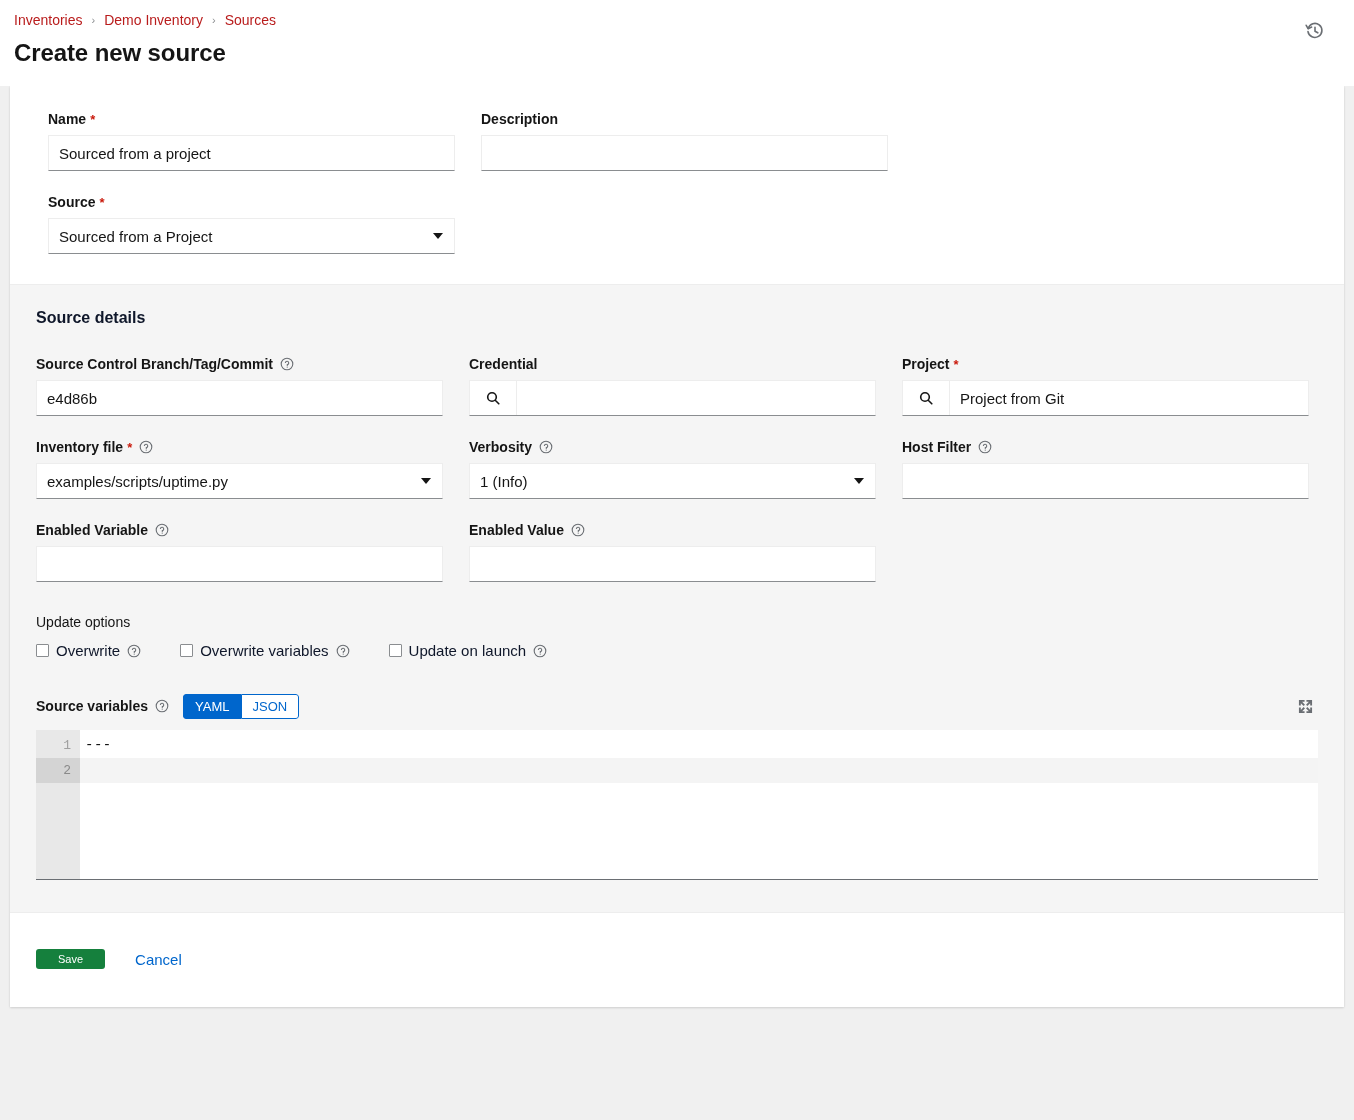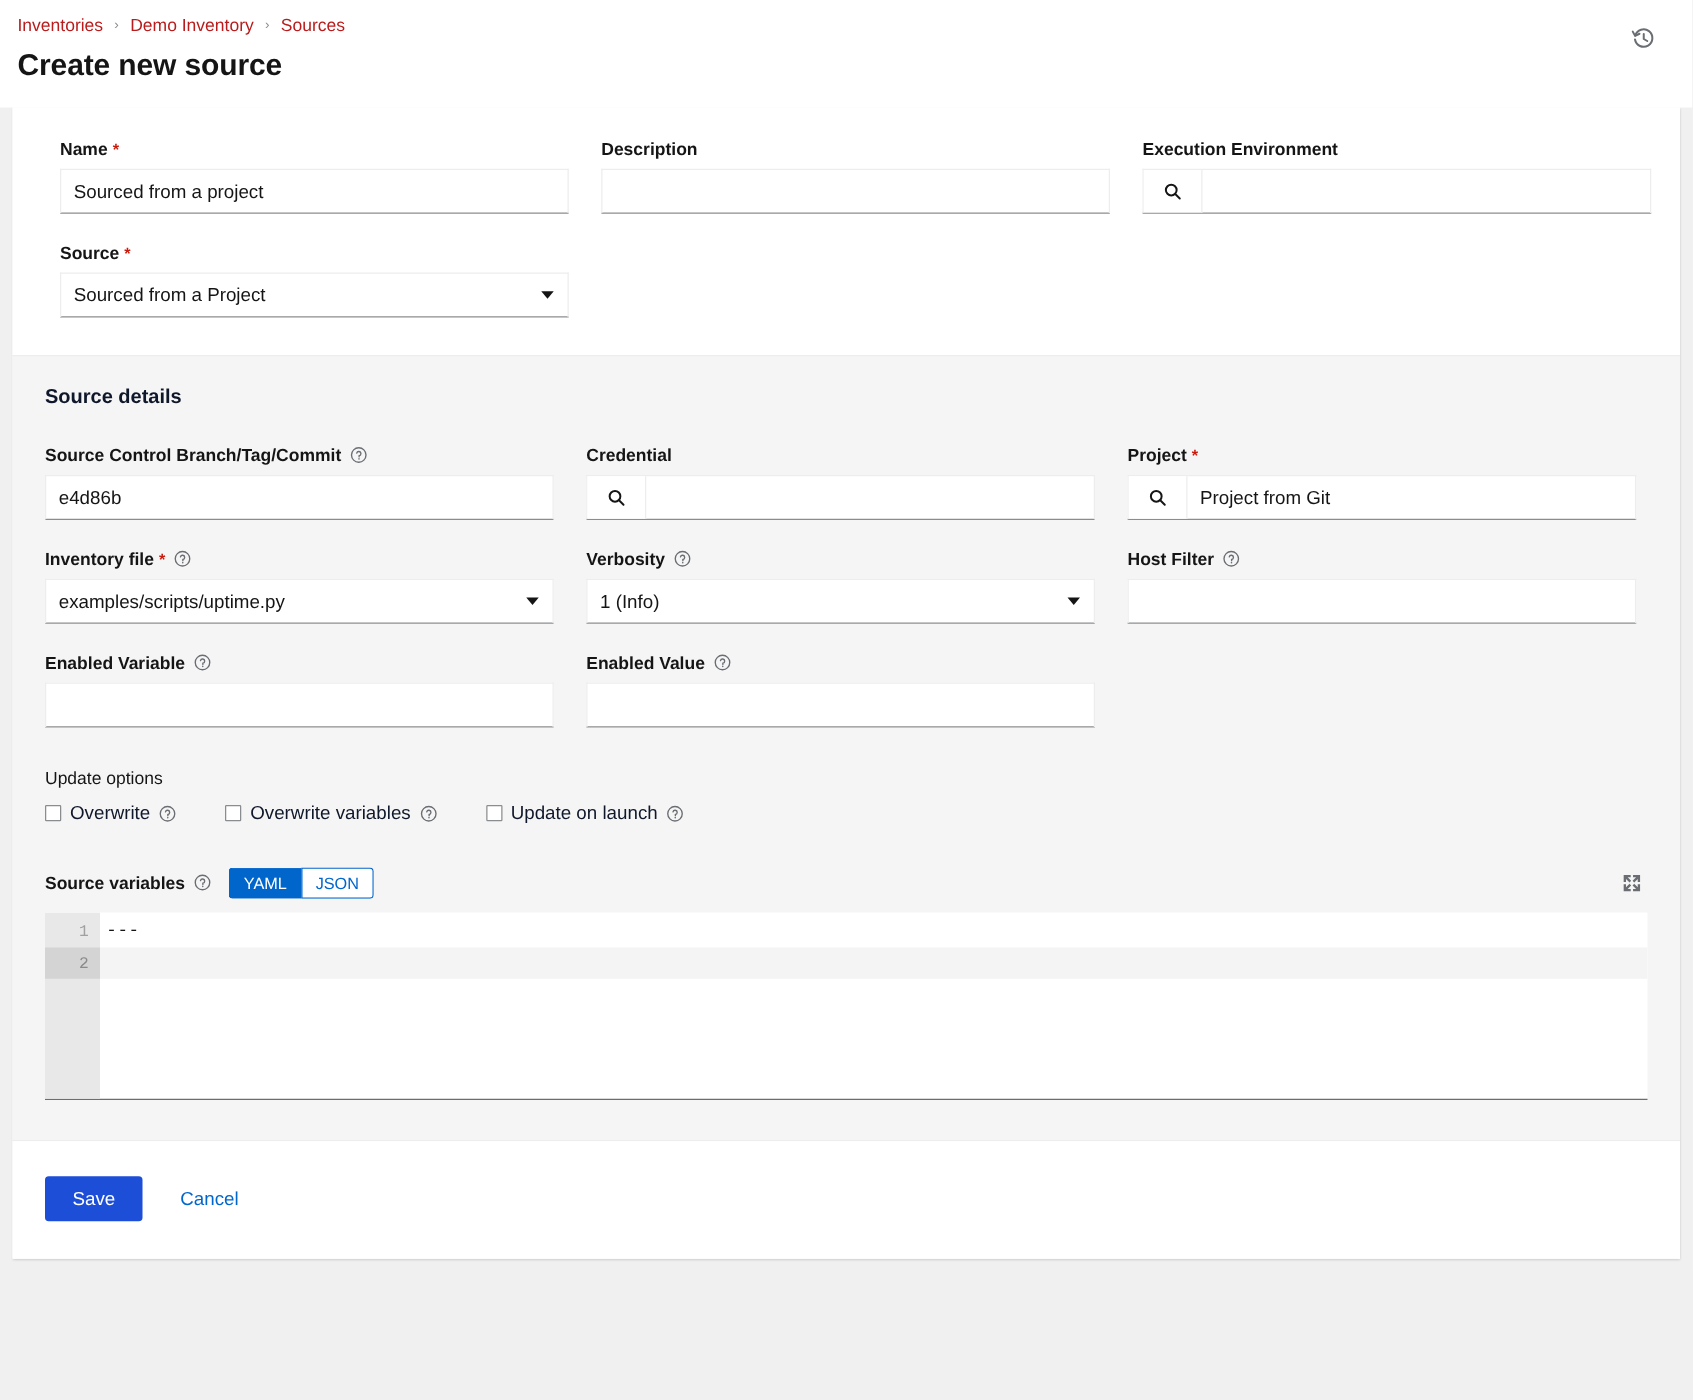--- a/index.html
+++ b/index.html
@@ -305,28 +305,28 @@
     line-height: 25px;
     padding-left: 5px;
     color: #151515;
     white-space: pre;
     letter-spacing: 0.5px;
   }
   .code-area .cl.active { background: #f4f4f4; }
 
   
   .btn-primary {
-    background: #1d4ed8;
+    background: #15803d;
     color: #ffffff;
     border: none;
     border-radius: 3px;
     font-family: "Liberation Sans", sans-serif;
-    font-size: 15px;
+    font-size: 11px;
     padding: 0 22px;
-    height: 36px;
+    height: 20px;
     cursor: pointer;
   }
   .btn-link {
     background: transparent;
     border: none;
     color: #0066cc;
     font-family: "Liberation Sans", sans-serif;
     font-size: 15px;
     cursor: pointer;
     padding: 0 14px;
@@ -369,34 +369,20 @@
         <input class="inp" value="Sourced from a project" style="">
       </div>
 
       <div class="field">
         <div class="label-row">
           <span class="label">Description</span>
         </div>
         <input class="inp" value="" style="">
       </div>
 
-      <div class="field">
-        <div class="label-row">
-          <span class="label">Execution Environment</span>
-        </div>
-        <div class="lookup">
-          <button class="lookup-btn">
-            <svg width="14" height="14" viewBox="0 0 14 14" fill="none" stroke="#151515" stroke-width="1.6">
-              <circle cx="6" cy="6" r="4.3"></circle>
-                <line x1="9.2" y1="9.2" x2="12.8" y2="12.8" stroke-linecap="round"></line>
-            </svg>
-          </button>
-          <input class="lookup-input" value="" style="">
-        </div>
-      </div>
 
       <div class="field c1">
         <div class="label-row">
           <span class="label">Source</span>
           <span class="req">*</span>
         </div>
         <div class="select-wrap">
           <button class="select-btn">
             <span>Sourced from a Project</span>
           </button>

